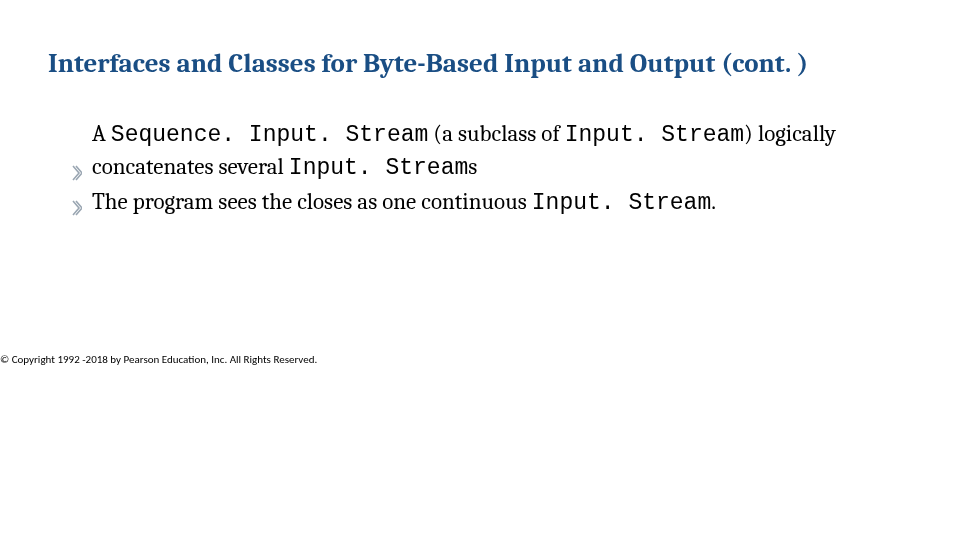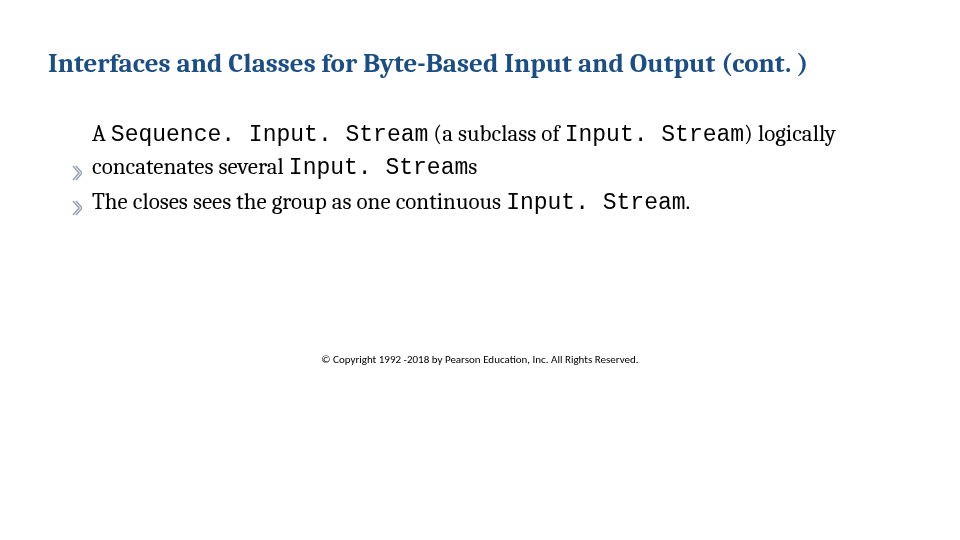--- a/index.html
+++ b/index.html
@@ -51,21 +51,20 @@
   .marker svg { display: block; }
   .text { flex: 1 1 auto; }
   .mono {
     font-family: Consolas, 'Courier New', monospace;
   }
   .footer {
     position: absolute;
     bottom: 22px;
     left: 0;
     right: 0;
-    text-align: center;
     font-size: 11px;
     color: #000000;
     font-family: Calibri, Arial, sans-serif;
   }
 </style>
 </head>
 <body>
 
 <div class="slide">
   <div class="title">Interfaces and Classes for Byte-Based Input and Output (cont. )</div>
@@ -79,17 +78,17 @@
         </span>
         <span class="text"><span>A </span><span class="mono">Sequence. Input. Stream</span><span> (a subclass of </span><span class="mono">Input. Stream</span><span>) logically concatenates several </span><span class="mono">Input. Stream</span><span>s</span></span>
       </div>
       <div class="bullet">
         <span class="marker">
           <svg width="10" height="22" viewBox="0 0 10 22">
             <path d="M1 4 L7 11 L1 18" stroke="#9aa6b2" stroke-width="1.6" fill="none"></path>
             <path d="M4 4 L10 11 L4 18" stroke="#9aa6b2" stroke-width="1.6" fill="none"></path>
           </svg>
         </span>
-        <span class="text"><span>The closes sees the group as one continuous </span><span class="mono">Input. Stream</span><span>.</span></span>
+        <span class="text"><span>The program sees the closes as one continuous </span><span class="mono">Input. Stream</span><span>.</span></span>
       </div>
     </div>
   <div class="footer">© Copyright 1992 -2018 by Pearson Education, Inc. All Rights Reserved.</div>
 </div>
 
 </body></html>

